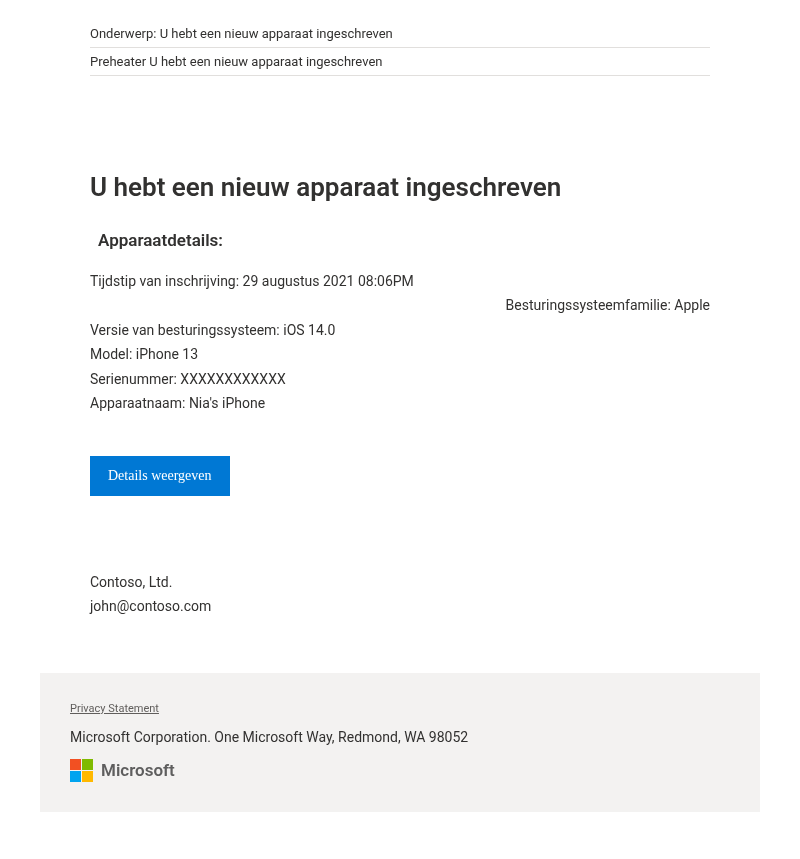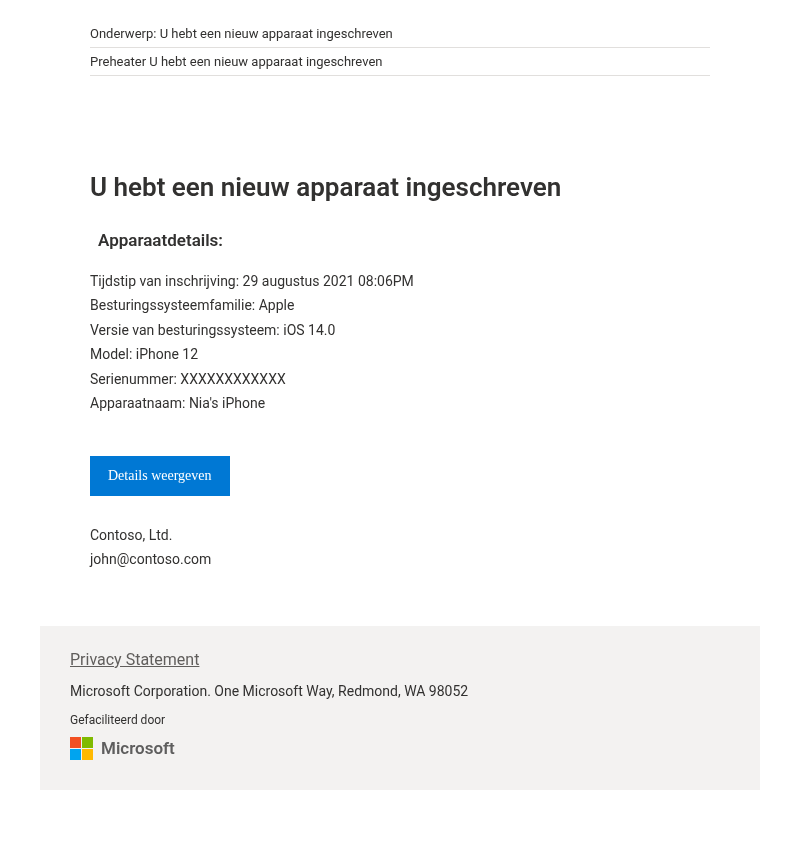--- a/index.html
+++ b/index.html
@@ -50,47 +50,48 @@
       margin-bottom: 20px;
       margin-left: 8px;
     }
     .detail-line {
       font-size: 14px;
       color: #323130;
       line-height: 1.6;
       margin-bottom: 2px;
     }
     .os-family {
-      text-align: left;
+      text-align: right;
       margin: 2px 0;
     }
     .button {
       display: inline-block;
       background: #0078d4;
       color: #ffffff;
       font-size: 14px;
       padding: 12px 18px;
       border: none;
       cursor: pointer;
       margin-top: 40px;
       margin-bottom: 28px;
       font-family: Liberation Serif, serif;
     }
     .contact-block {
       font-size: 14px;
       color: #323130;
       line-height: 1.7;
+      margin-top: 47px;
     }
     .footer {
       background: #f3f2f1;
       padding: 24px 30px 30px 30px;
       margin: 24px 40px 0 40px;
     }
     .privacy-link {
-      font-size: 16px;
+      font-size: 11px;
       color: #605e5c;
       text-decoration: underline;
       display: inline-block;
       margin-bottom: 14px;
     }
     .footer-text {
       font-size: 14px;
       color: #323130;
       margin-bottom: 14px;
     }
@@ -150,21 +151,21 @@
       <div class="detail-line os-family">
         <span>Besturingssysteemfamilie:</span>
         <span>Apple</span>
       </div>
       <div class="detail-line">
         <span>Versie van besturingssysteem:</span>
         <span>iOS 14.0</span>
       </div>
       <div class="detail-line">
         <span>Model:</span>
-        <span>iPhone 12</span>
+        <span>iPhone 13</span>
       </div>
       <div class="detail-line">
         <span>Serienummer:</span>
         <span>XXXXXXXXXXXX</span>
       </div>
       <div class="detail-line">
         <span>Apparaatnaam:</span>
         <span>Nia's iPhone</span>
       </div>
     </div>
@@ -173,21 +174,20 @@
 
     <div class="contact-block">
       <div>Contoso, Ltd.</div>
       <div>john@contoso.com</div>
     </div>
   </div>
 
   <div class="footer">
     <a href="#" class="privacy-link">Privacy Statement</a>
     <div class="footer-text">Microsoft Corporation. One Microsoft Way, Redmond, WA 98052</div>
-    <div class="facilitated">Gefaciliteerd door</div>
     <div class="ms-logo-wrap">
       <div class="ms-logo-grid">
         <div class="ms-sq ms-r"></div>
         <div class="ms-sq ms-g"></div>
         <div class="ms-sq ms-b"></div>
         <div class="ms-sq ms-y"></div>
       </div>
       <div class="ms-logo-text">Microsoft</div>
     </div>
   </div>

